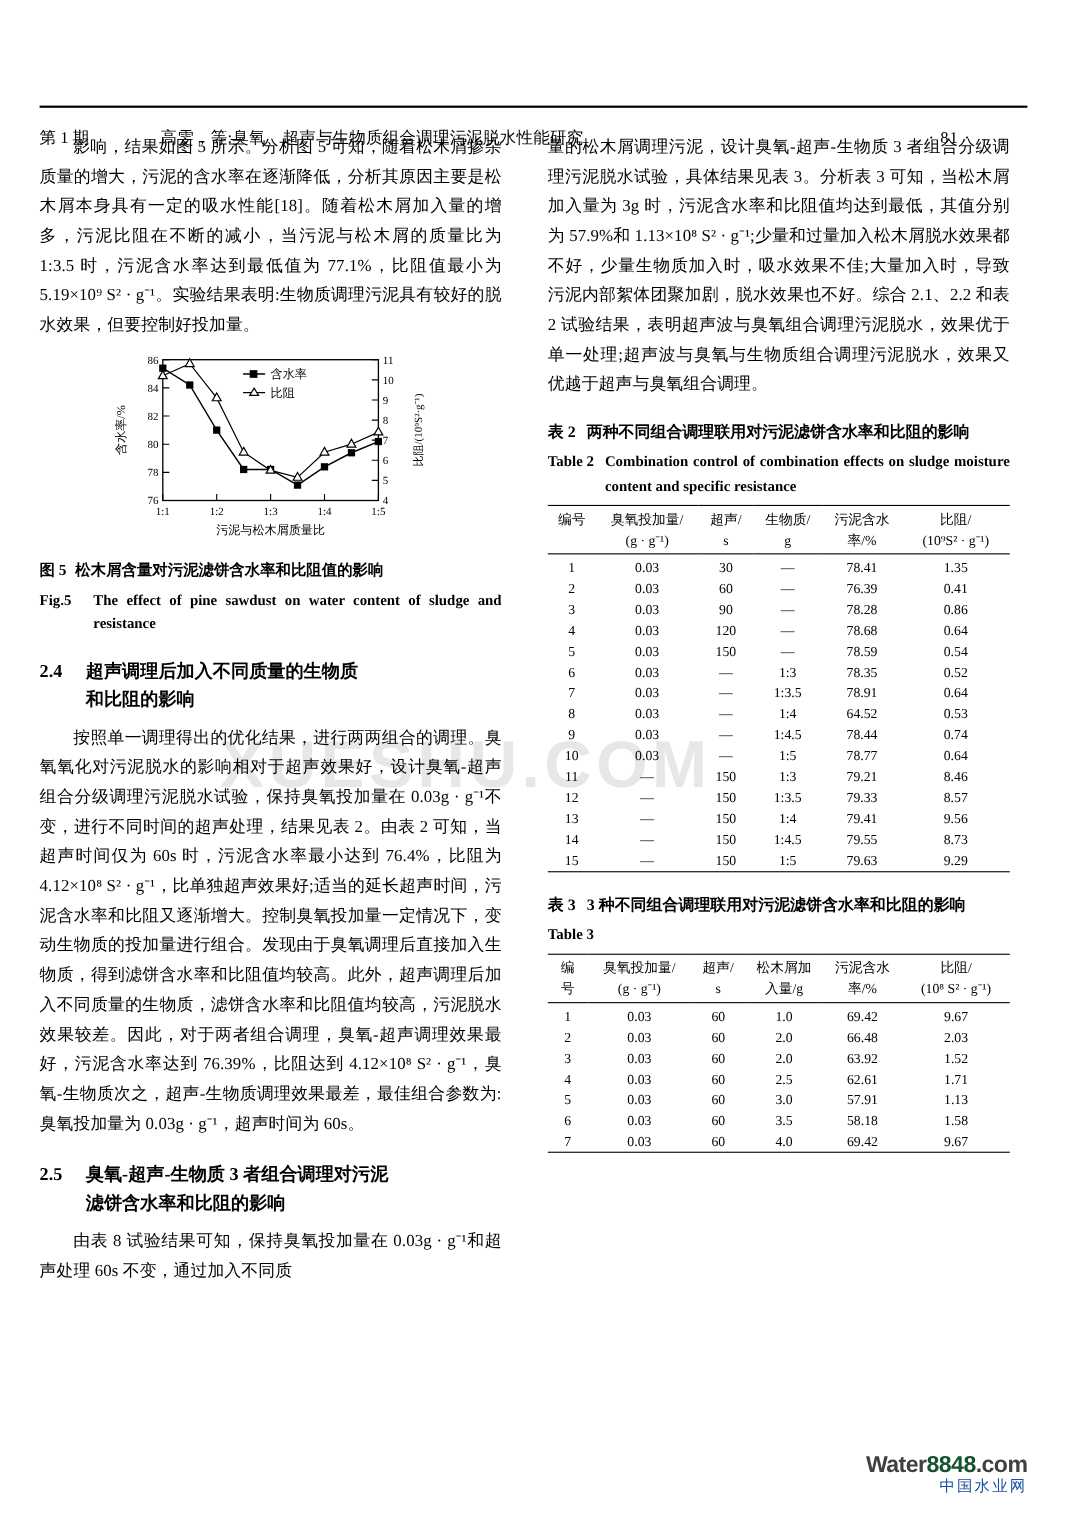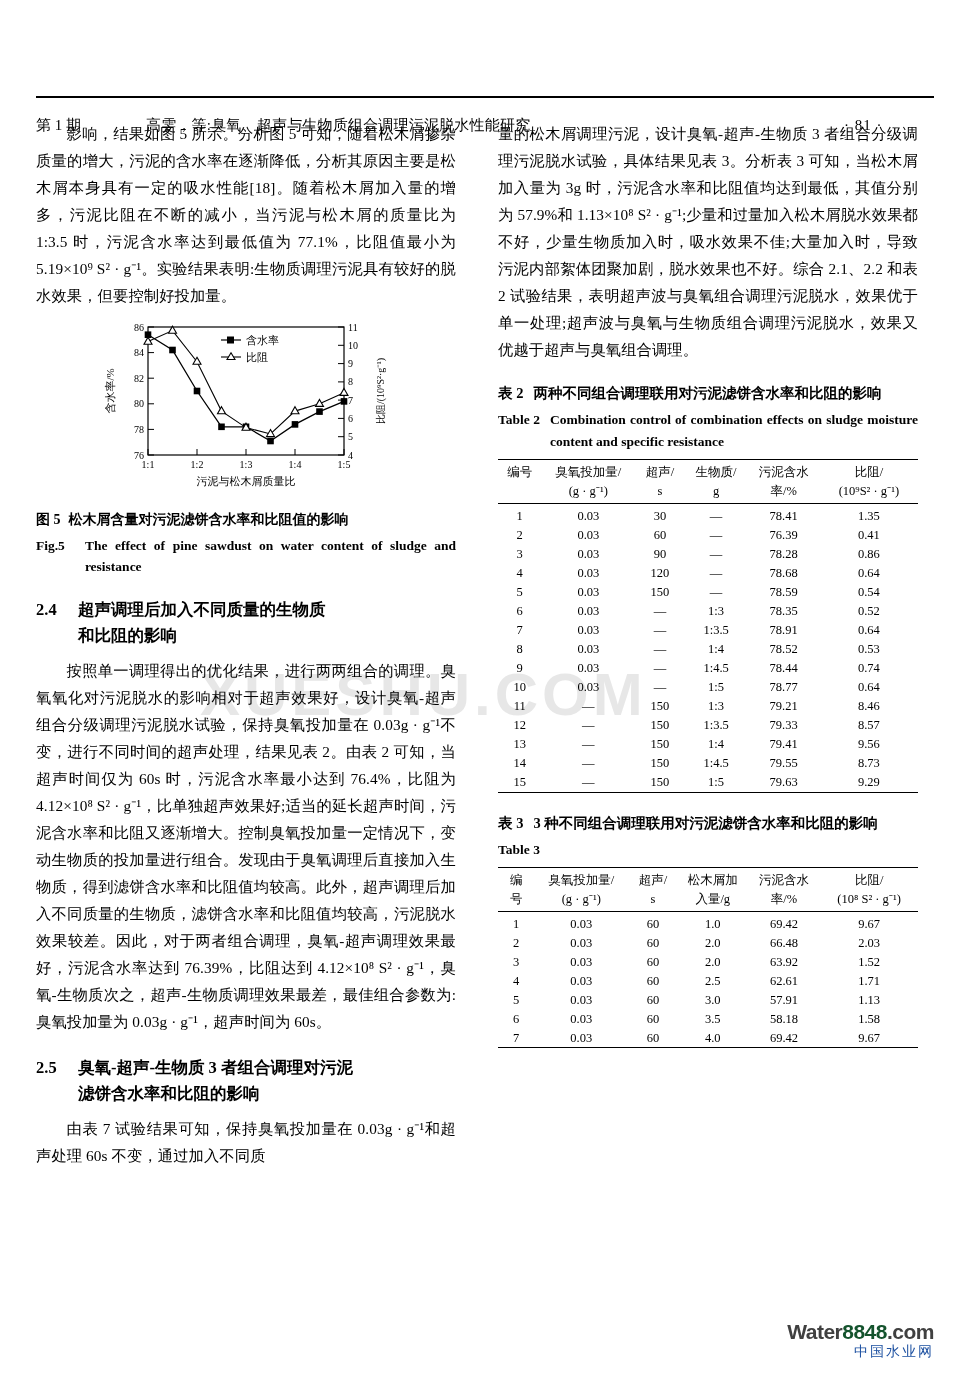--- a/index.html
+++ b/index.html
@@ -335,21 +335,21 @@
     <p class="body">按照单一调理得出的优化结果，进行两两组合的调理。臭氧氧化对污泥脱水的影响相对于超声效果好，设计臭氧-超声组合分级调理污泥脱水试验，保持臭氧投加量在 0.03g · g⁻¹不变，进行不同时间的超声处理，结果见表 2。由表 2 可知，当超声时间仅为 60s 时，污泥含水率最小达到 76.4%，比阻为 4.12×10⁸ S² · g⁻¹，比单独超声效果好;适当的延长超声时间，污泥含水率和比阻又逐渐增大。控制臭氧投加量一定情况下，变动生物质的投加量进行组合。发现由于臭氧调理后直接加入生物质，得到滤饼含水率和比阻值均较高。此外，超声调理后加入不同质量的生物质，滤饼含水率和比阻值均较高，污泥脱水效果较差。因此，对于两者组合调理，臭氧-超声调理效果最好，污泥含水率达到 76.39%，比阻达到 4.12×10⁸ S² · g⁻¹，臭氧-生物质次之，超声-生物质调理效果最差，最佳组合参数为:臭氧投加量为 0.03g · g⁻¹，超声时间为 60s。</p>
 
     <div class="section-h">
       <span class="num">2.5</span>
       <span class="txt">
         <span>臭氧-超声-生物质 3 者组合调理对污泥</span><br>
         <span>滤饼含水率和比阻的影响</span>
       </span>
     </div>
 
-    <p class="body">由表 7 试验结果可知，保持臭氧投加量在 0.03g · g⁻¹和超声处理 60s 不变，通过加入不同质</p>
+    <p class="body">由表 8 试验结果可知，保持臭氧投加量在 0.03g · g⁻¹和超声处理 60s 不变，通过加入不同质</p>
   </div>
 
   <div class="col col-right">
 
     <p class="body noindent">量的松木屑调理污泥，设计臭氧-超声-生物质 3 者组合分级调理污泥脱水试验，具体结果见表 3。分析表 3 可知，当松木屑加入量为 3g 时，污泥含水率和比阻值均达到最低，其值分别为 57.9%和 1.13×10⁸ S² · g⁻¹;少量和过量加入松木屑脱水效果都不好，少量生物质加入时，吸水效果不佳;大量加入时，导致污泥内部絮体团聚加剧，脱水效果也不好。综合 2.1、2.2 和表 2 试验结果，表明超声波与臭氧组合调理污泥脱水，效果优于单一处理;超声波与臭氧与生物质组合调理污泥脱水，效果又优越于超声与臭氧组合调理。</p>
 
     <div class="table-title-cn">
       <span class="lbl">表 2</span>
       <span class="txt">两种不同组合调理联用对污泥滤饼含水率和比阻的影响</span>
     </div>
@@ -432,21 +432,21 @@
           <td>—</td>
           <td>1:3.5</td>
           <td>78.91</td>
           <td>0.64</td>
         </tr>
         <tr>
           <td>8</td>
           <td>0.03</td>
           <td>—</td>
           <td>1:4</td>
-          <td>78.52</td>
+          <td>64.52</td>
           <td>0.53</td>
         </tr>
         <tr>
           <td>9</td>
           <td>0.03</td>
           <td>—</td>
           <td>1:4.5</td>
           <td>78.44</td>
           <td>0.74</td>
         </tr>

